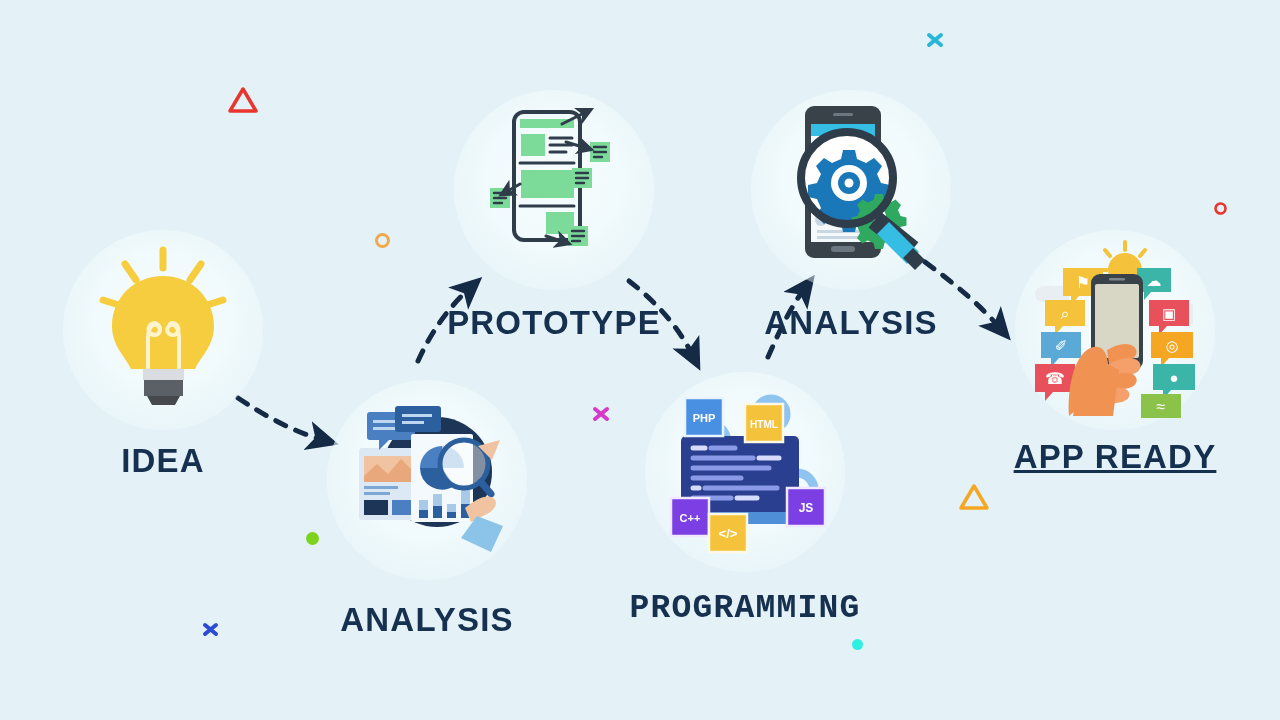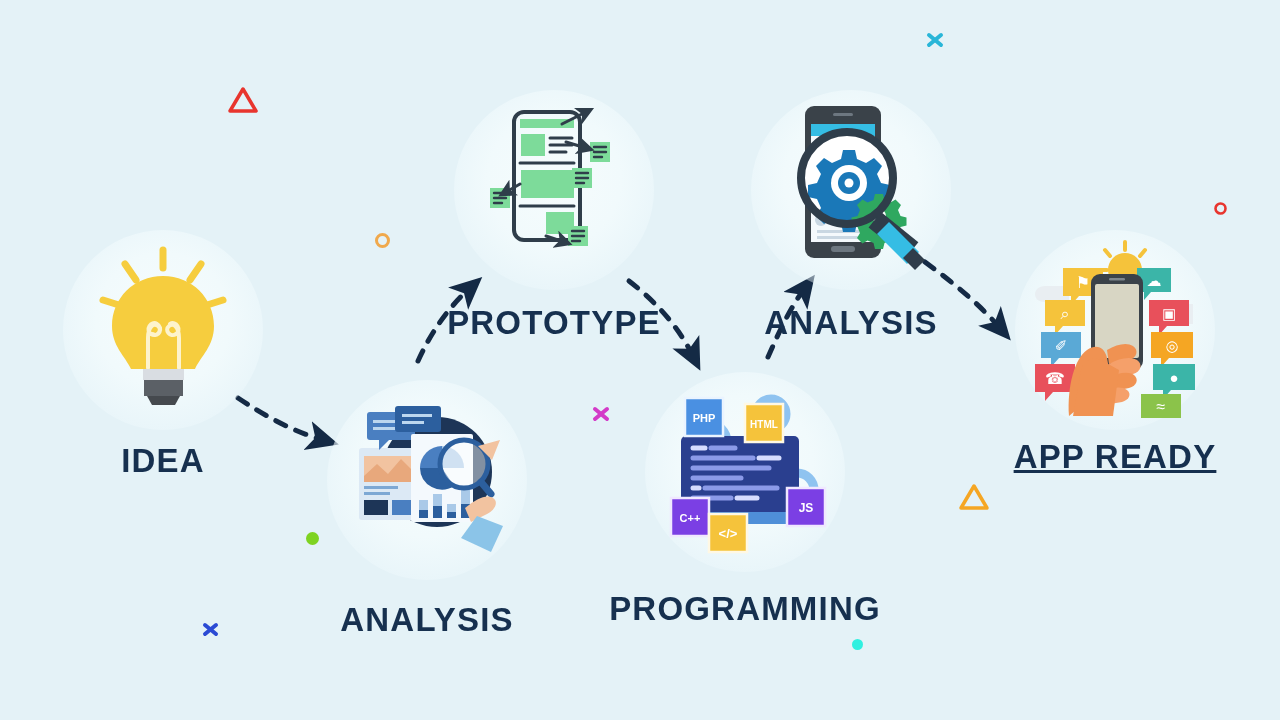--- a/index.html
+++ b/index.html
@@ -204,21 +204,21 @@
         <g>
           <rect x="48" y="124" width="38" height="38" fill="#f5c33b" stroke="#fff8e4" stroke-width="2.5"></rect>
           <text x="67" y="148" font-size="13" fill="#ffffff">&lt;/&gt;</text>
         </g>
         <g>
           <rect x="126" y="98" width="38" height="38" fill="#7b3fe4" stroke="#f0e8ff" stroke-width="2.5"></rect>
           <text x="145" y="122" font-size="12" fill="#ffffff">JS</text>
         </g>
       </g>
     </svg>
-    <div class="step-label" style="left:-56px;top:218px;width:312px;">PROGRAMMING</div>
+    <div class="step-label" style="left:-56px;top:218px;width:312px;font-family:Liberation Mono, monospace;">PROGRAMMING</div>
   </div>
 
   <div class="node" style="left:751px;top:90px;width:200px;height:200px;">
     <div class="halo" style="left:0;top:0;width:200px;height:200px;"></div>
     <svg class="art" style="left:26px;top:10px;" width="160" height="180" viewBox="0 0 160 180">
       <rect x="28" y="6" width="76" height="152" rx="9" fill="#3a4249"></rect>
       <rect x="34" y="24" width="64" height="118" fill="#f4f9fc"></rect>
       <rect x="34" y="24" width="64" height="12" fill="#35bde4"></rect>
       <rect x="56" y="13" width="20" height="3" rx="1.5" fill="#6d7780"></rect>
       <rect x="54" y="146" width="24" height="6" rx="3" fill="#6d7780"></rect>

